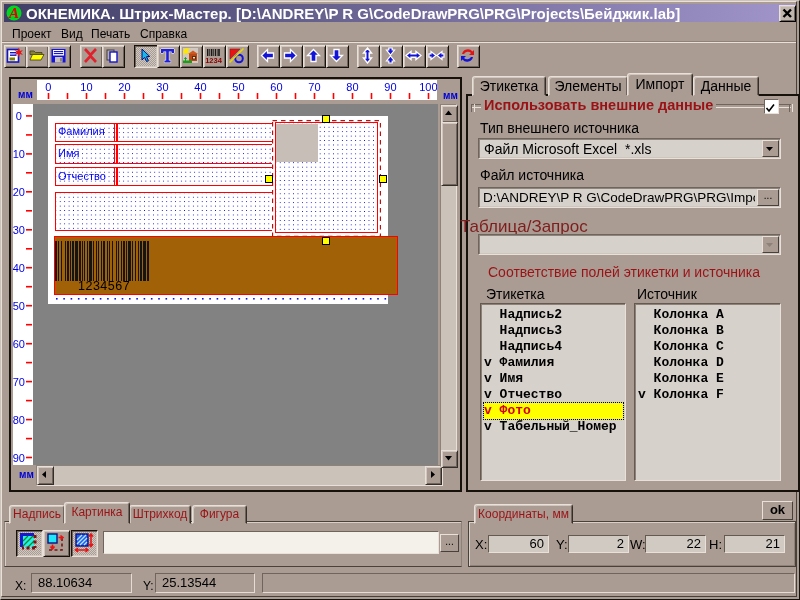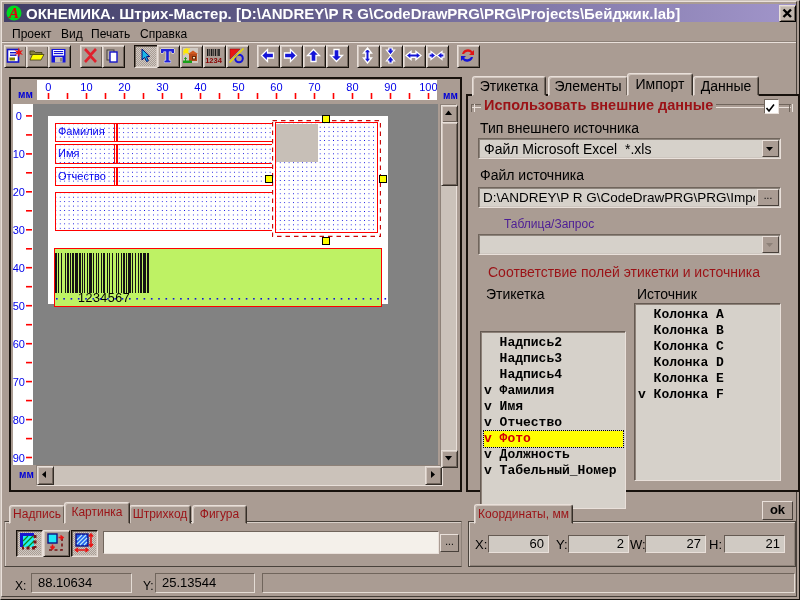--- a/index.html
+++ b/index.html
@@ -271,21 +271,21 @@
 
 <div class="redbox dots" style="left:55px;top:192px;width:218px;height:37px;"></div>
 
 <div class="abs" style="left:272px;top:120px;width:109px;height:117px;background:#fff;"></div>
 <svg class="abs" style="left:272px;top:120px;" width="109" height="117">
     <rect x="0.5" y="0.5" width="108" height="116" fill="none" stroke="#c80a0a" stroke-width="1.3" stroke-dasharray="4.5 4"></rect>
   </svg>
 <div class="redbox dots" style="left:275px;top:122px;width:101px;height:109px;"></div>
 <div class="abs" style="left:276px;top:124px;width:42px;height:38px;background:#c7bfb7;"></div>
 
-<div class="redbox" style="left:54px;top:248px;width:326px;height:57px;background:#bef264;">
+<div class="redbox" style="left:54px;top:236px;width:326px;height:57px;background:#a16207;padding-left:16px;">
 <svg width="120" height="40" style="position:absolute;left:0px;top:4px;">
       <rect x="0" y="0" width="2" height="40" fill="#141414"></rect>
       <rect x="3" y="0" width="1" height="40" fill="#141414"></rect>
       <rect x="6" y="0" width="1" height="40" fill="#141414"></rect>
       <rect x="10" y="0" width="1" height="40" fill="#141414"></rect>
       <rect x="12" y="0" width="2" height="40" fill="#141414"></rect>
       <rect x="15" y="0" width="1" height="40" fill="#141414"></rect>
       <rect x="17" y="0" width="2" height="40" fill="#141414"></rect>
       <rect x="20" y="0" width="3" height="40" fill="#141414"></rect>
       <rect x="24" y="0" width="2" height="40" fill="#141414"></rect>
@@ -412,45 +412,44 @@
 <div class="abs btext" style="left:484px;top:141px;">Файл Microsoft Excel&nbsp; *.xls</div>
 <div class="abs raised2" style="left:762px;top:140px;width:15px;height:15px;background:#aa9c93;">
 <svg width="13" height="13">
       <path d="M3 5 h7 l-3.5 4 z" fill="#000"></path>
     </svg></div>
 <div class="abs btext" style="left:480px;top:167px;">Файл источника</div>
 
 <div class="abs sunken" style="left:478px;top:187px;width:301px;height:19px;background:#d6d1ca;"></div>
 <div class="abs btext" style="left:483px;top:190px;width:272px;overflow:hidden;white-space:nowrap;font-size:13.5px;">D:\ANDREY\P R G\CodeDrawPRG\PRG\Impo</div>
 <div class="abs raised2" style="left:757px;top:189px;width:20px;height:15px;background:#aa9c93;text-align:center;font-size:10px;line-height:12px;">...</div>
-<div class="abs" style="left:504px;top:217px;font-size:12px;color:#4c1d95;">Таблица/Запрос</div>
+<div class="abs" style="left:460px;top:217px;font-size:17px;color:#7f1d1d;">Таблица/Запрос</div>
 
 <div class="abs sunken" style="left:478px;top:234px;width:301px;height:19px;background:#d6d1ca;"></div>
 <div class="abs raised2" style="left:762px;top:236px;width:15px;height:15px;background:#aa9c93;">
 <svg width="13" height="13">
       <path d="M3 5 h7 l-3.5 4 z" fill="#8d8178"></path>
     </svg></div>
 <div class="abs redtext" style="left:488px;top:264px;font-size:14px;">Соответствие полей этикетки и источника</div>
 <div class="abs btext" style="left:486px;top:286px;">Этикетка</div>
 <div class="abs btext" style="left:637px;top:286px;">Источник</div>
 
 <style>
 .lst{position:absolute;top:303px;height:176px;background:#d6d1ca;border:1px solid;border-color:#655a52 #e9e0da #e9e0da #655a52;box-shadow:inset 1px 1px 0 #8d8178;}
 .li{height:16px;line-height:16px;font-family:"Liberation Mono",monospace;font-size:13px;font-weight:bold;white-space:pre;color:#000;}
 </style>
-<div class="lst" style="left:480px;width:144px;margin-top:28px;">
+<div class="lst" style="left:480px;width:144px;">
 <div style="padding-top:3px;padding-left:3px;">
 <div class="li">  Надпись2</div>
 <div class="li">  Надпись3</div>
 <div class="li">  Надпись4</div>
 <div class="li">v Фамилия</div>
 <div class="li">v Имя</div>
 <div class="li">v Отчество</div>
 <div class="li" style="background:#ffff00;color:#d40000;width:139px;outline:1px dotted #000;">v Фото</div>
-<div class="li">v Должность</div>
 <div class="li">v Табельный_Номер</div>
 </div>
   </div>
 <div class="lst" style="left:634px;width:145px;">
 <div style="padding-top:3px;padding-left:3px;">
 <div class="li">  Колонка A</div>
 <div class="li">  Колонка B</div>
 <div class="li">  Колонка C</div>
 <div class="li">  Колонка D</div>
 <div class="li">  Колонка E</div>
@@ -490,21 +489,21 @@
 <div class="tab redtext" style="left:474px;top:504px;width:97px;height:18px;font-size:12px;text-align:center;line-height:18px;border-bottom:1px solid #aa9c93;">Координаты, мм</div>
 <div class="abs raised2" style="left:762px;top:501px;width:29px;height:17px;background:#aa9c93;text-align:center;font-size:13px;font-weight:bold;line-height:16px;">ok</div>
 <div class="abs" style="left:476px;top:521px;width:94px;height:3px;background:#aa9c93;"></div>
 <style>.coordf{position:absolute;top:535px;width:55px;height:16px;background:#d0cac3;border:1px solid;border-color:#655a52 #e9e0da #e9e0da #655a52;font-size:13px;line-height:16px;text-align:right;padding-right:4px;}
 .coordl{position:absolute;top:537px;font-size:13px;}</style>
 <div class="coordl" style="left:475px;">X:</div>
 <div class="coordf" style="left:488px;">60</div>
 <div class="coordl" style="left:556px;">Y:</div>
 <div class="coordf" style="left:568px;">2</div>
 <div class="coordl" style="left:630px;">W:</div>
-<div class="coordf" style="left:645px;">27</div>
+<div class="coordf" style="left:645px;">22</div>
 <div class="coordl" style="left:709px;">H:</div>
 <div class="coordf" style="left:724px;">21</div>
 
 <div class="abs" style="left:15px;top:579px;font-size:12px;">X:</div>
 <div class="abs" style="left:31px;top:573px;width:93px;height:18px;background:#aa9c93;border:1px solid;border-color:#70655c #e4dcd5 #e4dcd5 #70655c;font-size:13px;line-height:18px;padding-left:6px;">88.10634</div>
 <div class="abs" style="left:143px;top:579px;font-size:12px;">Y:</div>
 <div class="abs" style="left:155px;top:573px;width:92px;height:18px;background:#aa9c93;border:1px solid;border-color:#70655c #e4dcd5 #e4dcd5 #70655c;font-size:13px;line-height:18px;padding-left:6px;">25.13544</div>
 <div class="abs" style="left:262px;top:573px;width:531px;height:18px;background:#aa9c93;border:1px solid;border-color:#70655c #e4dcd5 #e4dcd5 #70655c;"></div>
 
 </body></html>

